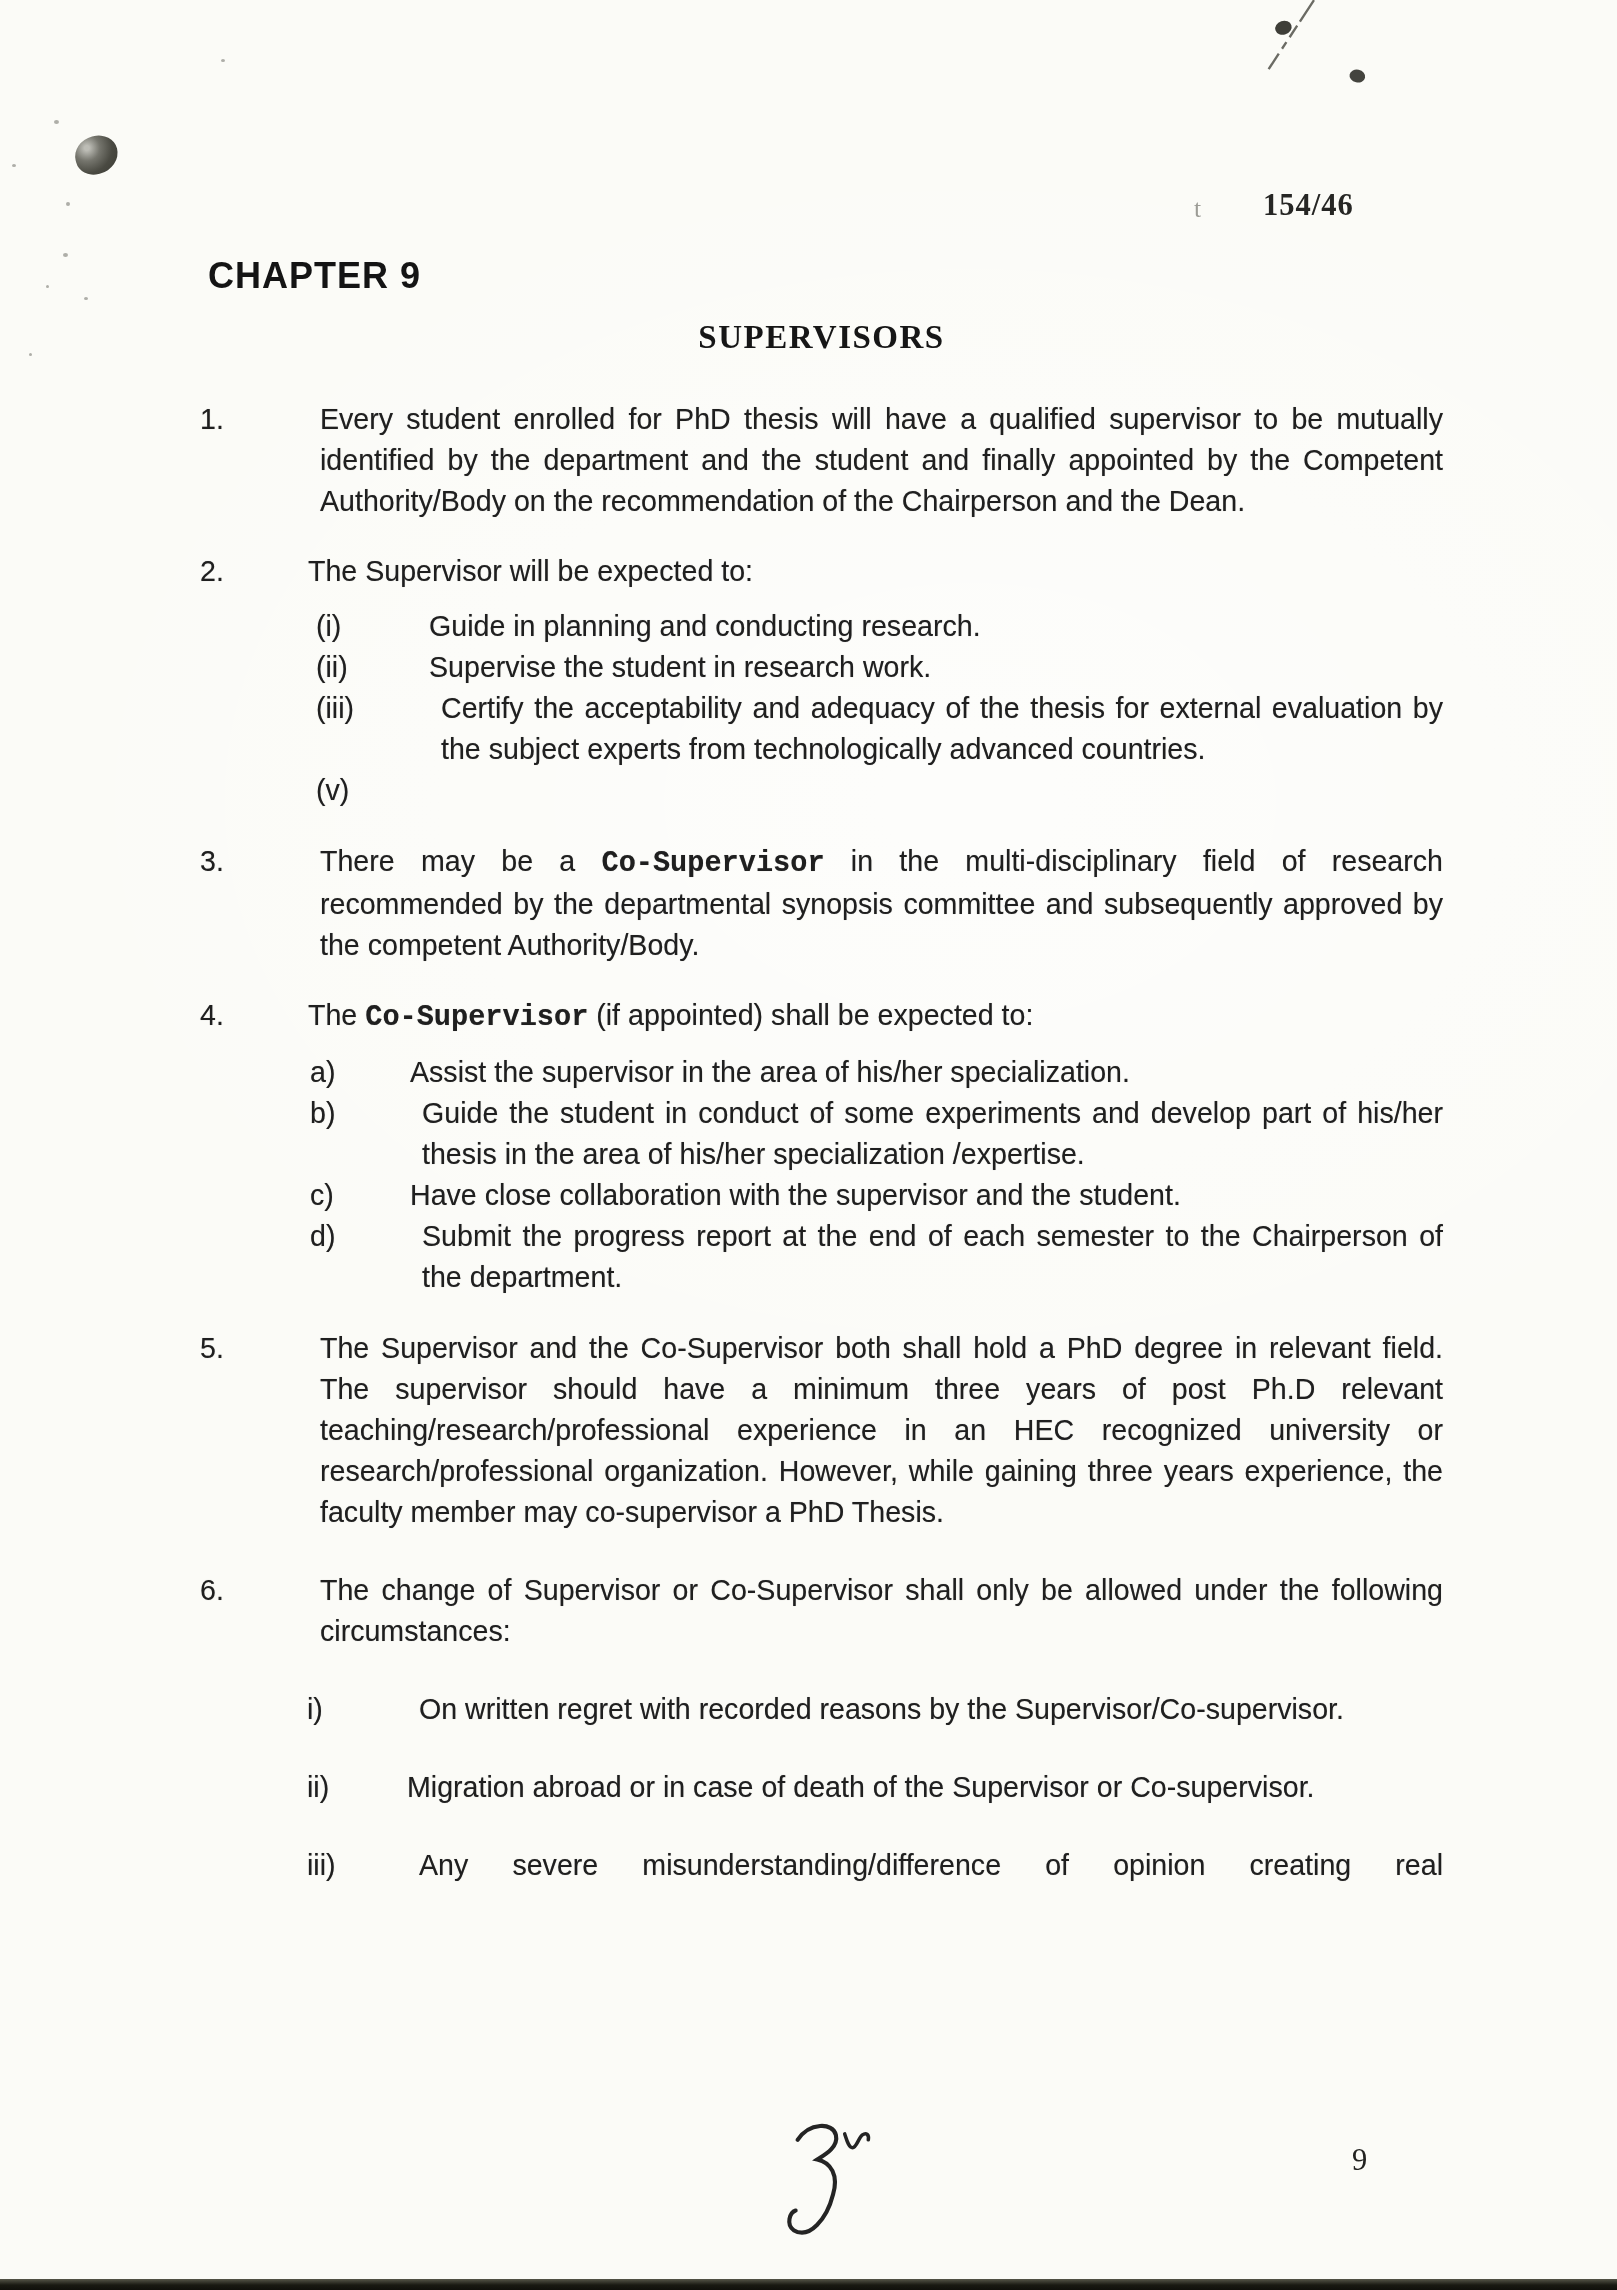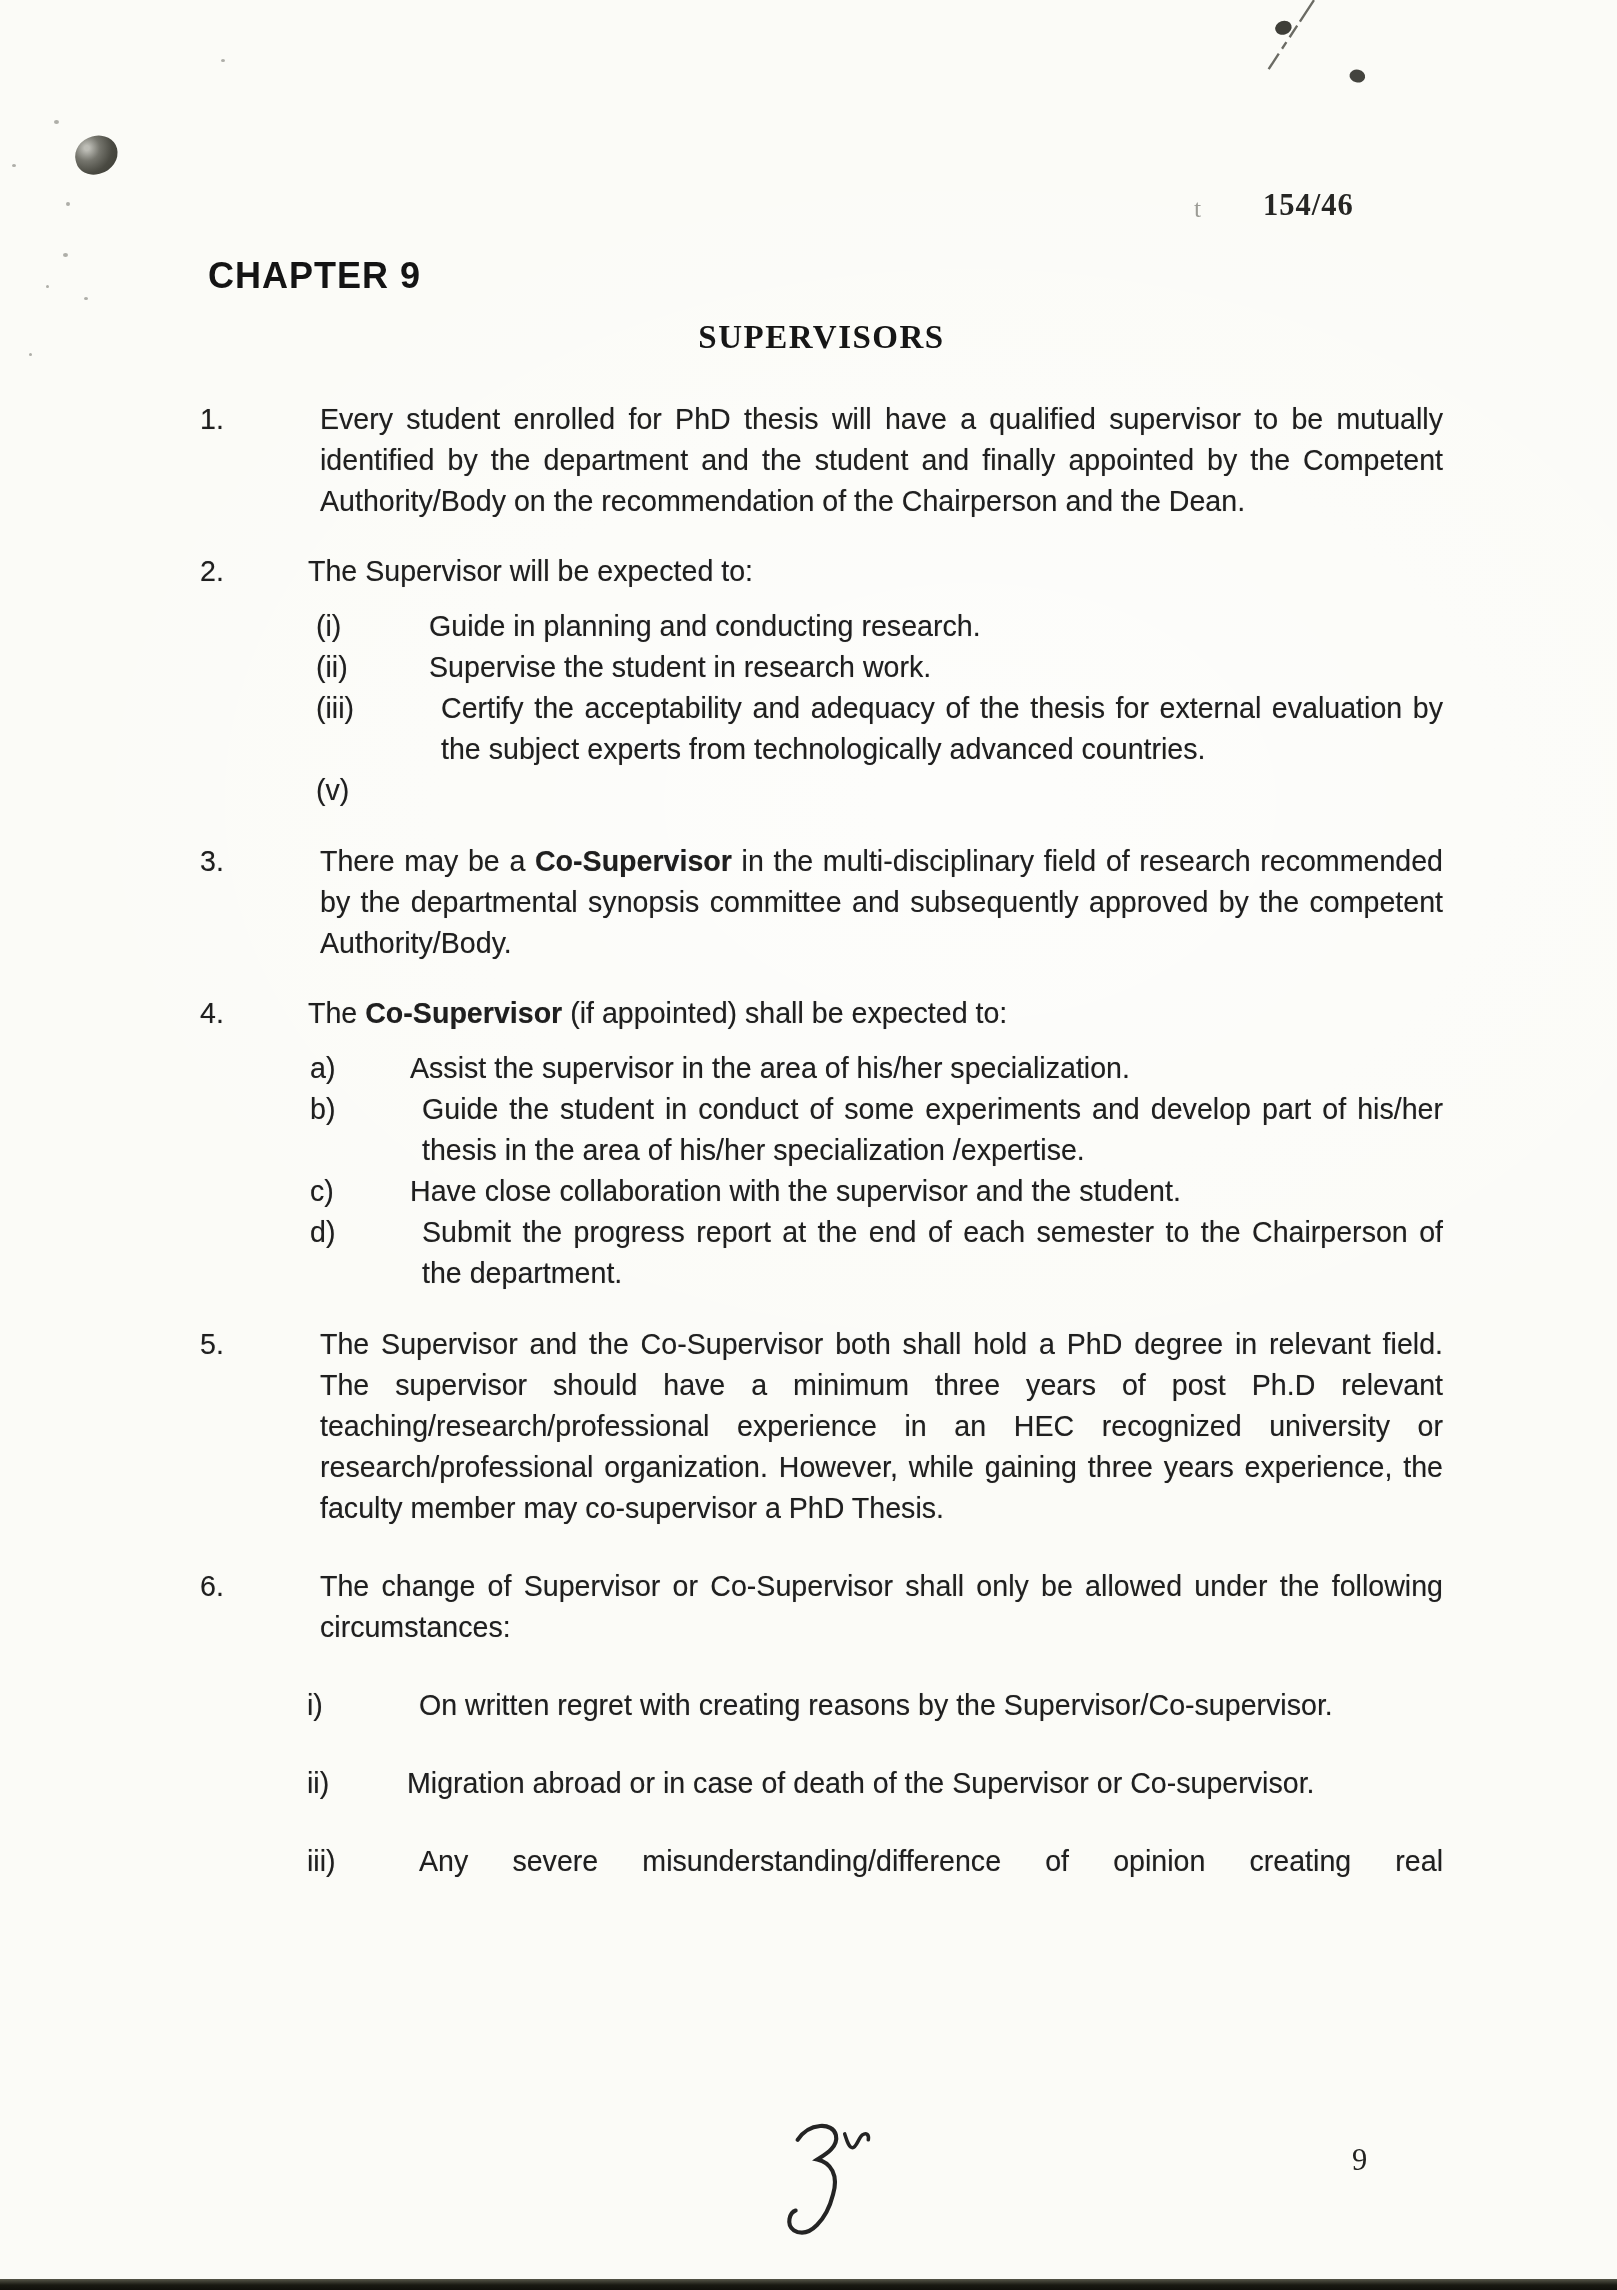--- a/index.html
+++ b/index.html
@@ -66,21 +66,21 @@
   .item .body   { flex:1 1 auto; }
   .lvl0 .marker { width:108px; }
   .lvl1 { margin-left:116px; } .lvl1 .marker { width:113px; }
   .lvl2 { margin-left:110px; } .lvl2 .marker { width:100px; }
   .lvl3 { margin-left:107px; } .lvl3 .marker { width:100px; }
   .gap-md { margin-top:13.8px; }
   .gap-lg { margin-top:29.6px; }
   .gap-xl { margin-top:37px; }
   .justify .body { text-align:justify;margin-left:12px; }
   .stretch .body { text-align:justify; text-align-last:justify; }
-  .item b { font-weight:700; }
+  .item b { font-weight:700;font-family:Liberation Mono, monospace; }
 
   
   .signature { position:absolute; left:776px; top:2118px; }
   .page-num {
     position:absolute; left:1352px; top:2144px;
     font:400 30.5px/33px "Liberation Serif", serif; color:#222220;
   }
   .scan-band {
     position:absolute; left:0; right:0; bottom:0; height:10.8px;
     background:linear-gradient(#555548, #191912 55%, #10100b);
@@ -164,21 +164,21 @@
         <div class="item lvl0 gap-lg justify">
           <span class="marker">5.</span>
           <div class="body"><span>The Supervisor and the Co-Supervisor both shall hold a PhD degree in relevant field. The supervisor should have a minimum three years of post Ph.D relevant teaching/research/professional experience in an HEC recognized university or research/professional organization. However, while gaining three years experience, the faculty member may co-supervisor a PhD Thesis.</span></div>
         </div>
         <div class="item lvl0 gap-xl justify">
           <span class="marker">6.</span>
           <div class="body"><span>The change of Supervisor or Co-Supervisor shall only be allowed under the following circumstances:</span></div>
         </div>
         <div class="item lvl3 gap-xl justify">
           <span class="marker">i)</span>
-          <div class="body"><span>On written regret with creating reasons by the Supervisor/Co-supervisor.</span></div>
+          <div class="body"><span>On written regret with recorded reasons by the Supervisor/Co-supervisor.</span></div>
         </div>
         <div class="item lvl3 gap-xl">
           <span class="marker">ii)</span>
           <div class="body"><span>Migration abroad or in case of death of the Supervisor or Co-supervisor.</span></div>
         </div>
         <div class="item lvl3 gap-xl justify stretch">
           <span class="marker">iii)</span>
           <div class="body"><span>Any severe misunderstanding/difference of opinion creating real</span></div>
         </div>
       </div>

